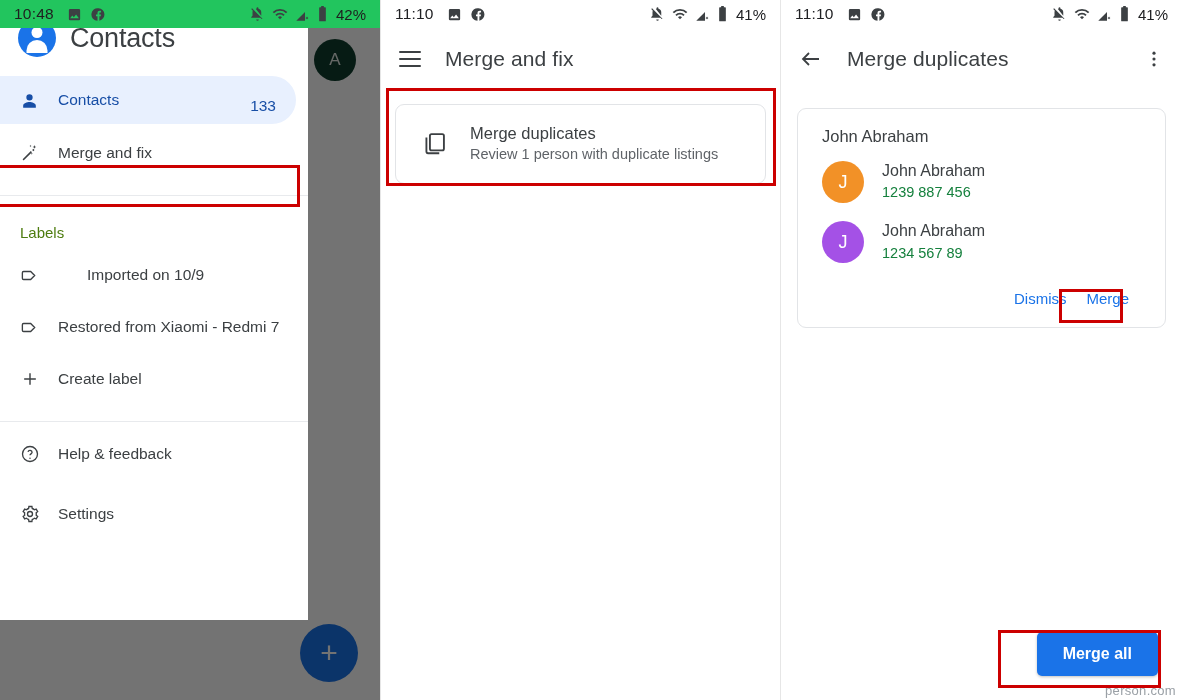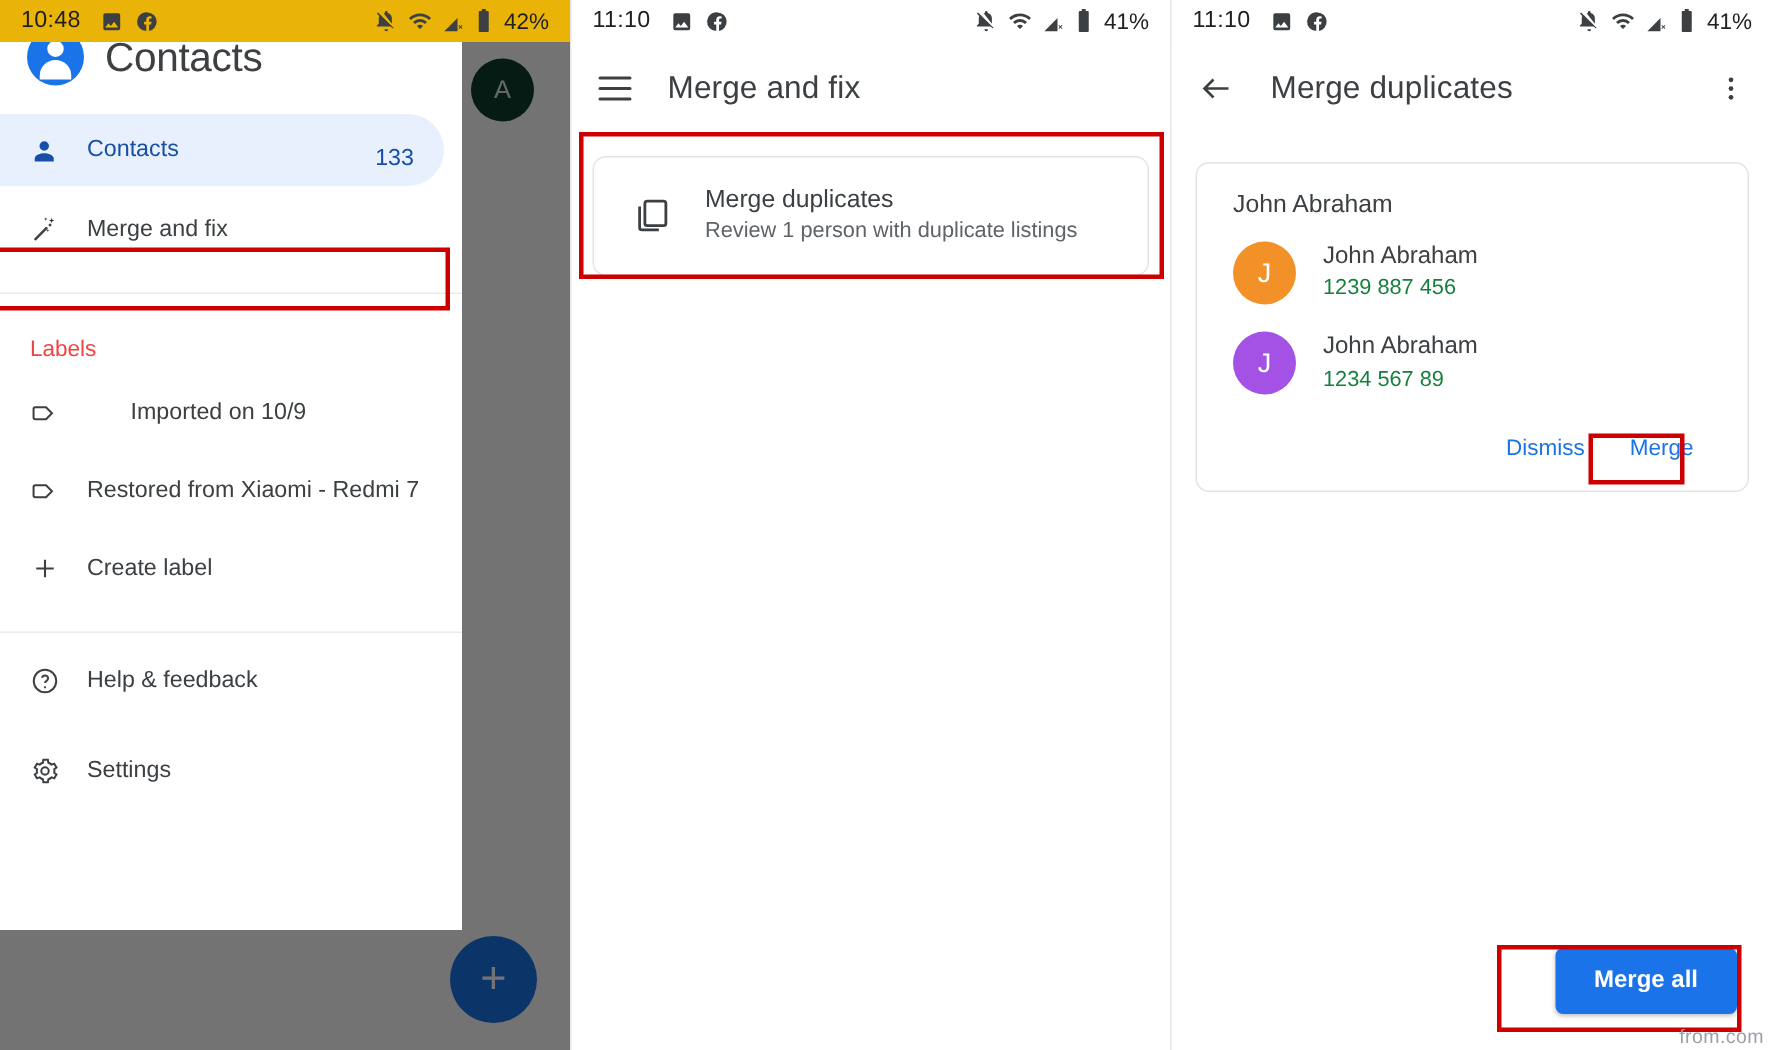--- a/index.html
+++ b/index.html
@@ -18,21 +18,21 @@
   .panel-right  { width: 402px; border-left: 1px solid #e6e6e6; }
 
   
   .statusbar {
     position: relative; height: 28px; width: 100%;
     display: flex; align-items: center;
     padding: 0 14px;
     font-size: 15px; color: #202124;
     z-index: 30;
   }
-  .statusbar.grey { background: #eab308; color: #1f1f1f; }
+  .statusbar.grey { background: #22c55e; color: #1f1f1f; }
   .sb-time { font-size: 15.5px; letter-spacing: .2px; }
   .sb-left-icons { display: flex; align-items: center; gap: 9px; margin-left: 13px; }
   .sb-right { margin-left: auto; display: flex; align-items: center; gap: 7px; }
   .sb-batt { font-size: 15px; margin-left: 1px; }
   .sb-ico { display: block; }
 
   
   .left-underlay { position: absolute; inset: 0; background: #ffffff; }
   .left-scrim {
     position: absolute; top: 0; left: 0; width: 380px; height: 700px;
@@ -100,21 +100,21 @@
     border-radius: 0 24px 24px 0;
     color: #174ea6;
     margin-right: 12px;
   }
   .nav-row.selected .cnt { color: #174ea6; margin-top: 12px; }
 
   .nav-row.boxed { margin-top: 5px; }
 
   .section-label {
     padding: 22px 20px 8px 20px;
-    font-size: 15px; color: #ef4444;
+    font-size: 15px; color: #4d7c0f;
   }
   .divider { height: 1px; background: #e8eaed; margin: 10px 0 6px 0; }
 
   
   .redbox {
     position: absolute;
     border: 3px solid #cc0000;
     z-index: 50;
     pointer-events: none;
   }
@@ -168,21 +168,21 @@
     color: #fff; font-size: 18px;
     display: flex; align-items: center; justify-content: center;
     flex: 0 0 42px;
   }
   .dup-person .pinfo { margin-left: 18px; }
   .dup-name  { font-size: 16px; color: #3c4043; line-height: 1.4; }
   .dup-phone { font-size: 14.5px; color: #15803d; line-height: 1.5; }
 
   .dup-actions {
     display: flex; justify-content: flex-end; align-items: flex-end;
-    gap: 10px; padding: 12px 20px 6px 20px;
+    padding: 12px 20px 6px 20px;
     position: relative;
   }
   .txt-btn {
     font-size: 15px; color: #1a73e8;
     padding: 6px 10px; border-radius: 4px;
     background: none; border: none; cursor: pointer;
     font-family: "Liberation Sans", sans-serif;
   }
 
   .merge-all-wrap {
@@ -460,16 +460,16 @@
     </div>
 
     <div class="merge-all-wrap">
       <button class="merge-all-btn">Merge all</button>
     </div>
 
     <div class="redbox" style="left:278px; top:289px; width:64px; height:34px;"></div>
 
     <div class="redbox" style="left:217px; top:630px; width:163px; height:58px;"></div>
 
-    <div class="watermark">from.com</div>
+    <div class="watermark">person.com</div>
   </div>
 
 </div>
 
 </body></html>

